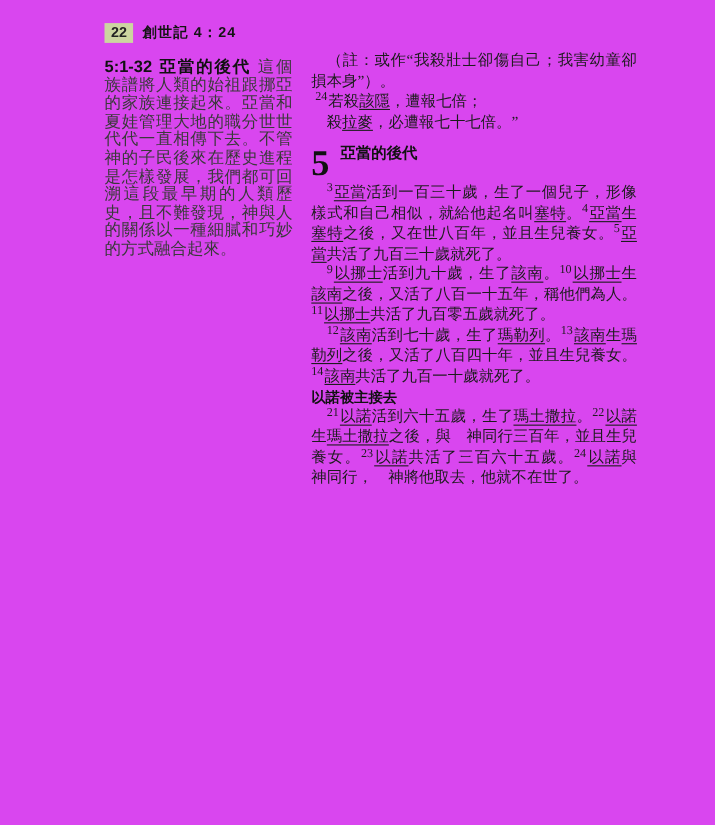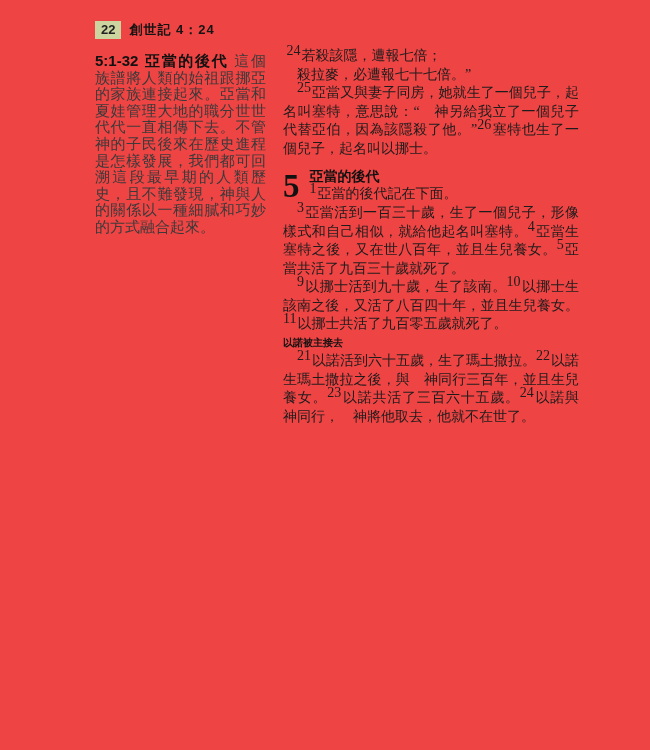--- a/index.html
+++ b/index.html
@@ -1,17 +1,17 @@
 <!DOCTYPE html>
 <html><head>
 <meta charset="utf-8">
 <style>
   html,body{margin:0;padding:0;}
   body{width:650px;height:750px;background:#fdfdfc;overflow:hidden;}
-  .page{position:relative;width:650px;height:750px;background:#ef4444;color:#1e1e1e;}
+  .page{position:relative;width:650px;height:750px;background:#d946ef;color:#1e1e1e;}
 
   
   .page-header{position:absolute;top:21px;left:95px;display:flex;align-items:center;
     font-family:"Liberation Sans",sans-serif;}
   .page-number{background:#ccd5a0;font-weight:700;font-size:13px;line-height:16px;
     padding:1px 6px;color:#222;}
   .book-ref{font-weight:700;font-size:13px;margin-left:8px;color:#141414;letter-spacing:1px;}
 
   
   .sidebar{position:absolute;top:53px;left:95px;width:171px;
@@ -23,57 +23,57 @@
   
   .main{position:absolute;top:47px;left:283px;width:296px;
     font-family:"Liberation Serif",serif;font-size:14px;line-height:18.5px;
     text-align:justify;color:#1c1c1c;}
   .main p{margin:0;}
   .para{text-indent:1em;}
   .note-line{text-indent:1em;}
   .poem-line{margin:0;}
   .poem-line.first{padding-left:0.25em;}
   .poem-line.cont{padding-left:1em;}
-  sup.vnum{font-size:14px;line-height:0;vertical-align:5px;margin-right:1px;letter-spacing:0;}
-  .pname{text-underline-offset:2.5px;text-decoration-thickness:0.8px;}
+  sup.vnum{font-size:11px;line-height:0;vertical-align:5px;margin-right:1px;letter-spacing:0;}
+  .pname{text-decoration:underline;text-underline-offset:2.5px;text-decoration-thickness:0.8px;}
 
   .chapter-block{margin-top:9px;}
   .chapter-block::after{content:"";display:block;clear:both;}
   .chapter-number{float:left;font-family:"Liberation Serif",serif;font-weight:700;
     font-size:33px;line-height:35px;margin-right:10px;margin-top:2px;color:#111;}
   .chapter-heading{font-family:"Liberation Sans",sans-serif;font-weight:700;
     font-size:14px;line-height:18px;color:#111;}
   .chapter-intro{margin:0;}
   .section-heading{font-family:"Liberation Sans",sans-serif;font-weight:700;
-    font-size:10px;line-height:18.5px;color:#111;text-indent:0;}
+    font-size:13px;line-height:18.5px;color:#111;text-indent:0;}
 </style>
 </head>
 <body>
 
 <div class="page">
 
   <div class="page-header">
     <span class="page-number">22</span>
     <span class="book-ref">創世記 4：24</span>
   </div>
 
   <div class="sidebar">
     <span class="note-ref">5:1-32</span><span class="note-title">亞當的後代</span><span class="note-body">這個族譜將人類的始祖跟挪亞的家族連接起來。亞當和夏娃管理大地的職分世世代代一直相傳下去。不管神的子民後來在歷史進程是怎樣發展，我們都可回溯這段最早期的人類歷史，且不難發現，神與人的關係以一種細膩和巧妙的方式融合起來。</span>
   </div>
 
   <div class="main">
+      <p class="note-line"><span>（註：或作“我殺壯士卻傷自己；我害幼童卻損本身”）。</span></p>
       <div>
         <p class="poem-line first"><sup class="vnum">24</sup><span>若殺</span><span class="pname">該隱</span><span>，遭報七倍；</span></p>
         <p class="poem-line cont"><span>殺</span><span class="pname">拉麥</span><span>，必遭報七十七倍。”</span></p>
       </div>
-      <p class="para"><sup class="vnum">25</sup><span class="pname">亞當</span><span>又與妻子同房，她就生了一個兒子，起名叫</span><span class="pname">塞特</span><span>，意思說：“　神另給我立了一個兒子代替</span><span class="pname">亞伯</span><span>，因為</span><span class="pname">該隱</span><span>殺了他。”</span><sup class="vnum">26</sup><span class="pname">塞特</span><span>也生了一個兒子，起名叫</span><span class="pname">以挪士</span><span>。</span></p>
       <div class="chapter-block">
         <span class="chapter-number">5</span>
         <div class="chapter-heading">亞當的後代</div>
-        <p class="chapter-intro"><sup class="vnum">1</sup><span class="pname">亞當</span><span>的後代記在下面。</span></p>
       </div>
       <p class="para"><sup class="vnum">3</sup><span class="pname">亞當</span><span>活到一百三十歲，生了一個兒子，形像樣式和自己相似，就給他起名叫</span><span class="pname">塞特</span><span>。</span><sup class="vnum">4</sup><span class="pname">亞當</span><span>生</span><span class="pname">塞特</span><span>之後，又在世八百年，並且生兒養女。</span><sup class="vnum">5</sup><span class="pname">亞當</span><span>共活了九百三十歲就死了。</span></p>
-      <p class="para"><sup class="vnum">9</sup><span class="pname">以挪士</span><span>活到九十歲，生了</span><span class="pname">該南</span><span>。</span><sup class="vnum">10</sup><span class="pname">以挪士</span><span>生</span><span class="pname">該南</span><span>之後，又活了八百四十年，並且生兒養女。</span><sup class="vnum">11</sup><span class="pname">以挪士</span><span>共活了九百零五歲就死了。</span></p>
+      <p class="para"><sup class="vnum">9</sup><span class="pname">以挪士</span><span>活到九十歲，生了</span><span class="pname">該南</span><span>。</span><sup class="vnum">10</sup><span class="pname">以挪士</span><span>生</span><span class="pname">該南</span><span>之後，又活了八百一十五年，稱他們為人。</span><sup class="vnum">11</sup><span class="pname">以挪士</span><span>共活了九百零五歲就死了。</span></p>
+      <p class="para"><sup class="vnum">12</sup><span class="pname">該南</span><span>活到七十歲，生了</span><span class="pname">瑪勒列</span><span>。</span><sup class="vnum">13</sup><span class="pname">該南</span><span>生</span><span class="pname">瑪勒列</span><span>之後，又活了八百四十年，並且生兒養女。</span><sup class="vnum">14</sup><span class="pname">該南</span><span>共活了九百一十歲就死了。</span></p>
       <p class="section-heading">以諾被主接去</p>
       <p class="para"><sup class="vnum">21</sup><span class="pname">以諾</span><span>活到六十五歲，生了</span><span class="pname">瑪土撒拉</span><span>。</span><sup class="vnum">22</sup><span class="pname">以諾</span><span>生</span><span class="pname">瑪土撒拉</span><span>之後，與　神同行三百年，並且生兒養女。</span><sup class="vnum">23</sup><span class="pname">以諾</span><span>共活了三百六十五歲。</span><sup class="vnum">24</sup><span class="pname">以諾</span><span>與　神同行，　神將他取去，他就不在世了。</span></p>
     </div>
 
 </div>
 
 </body></html>

